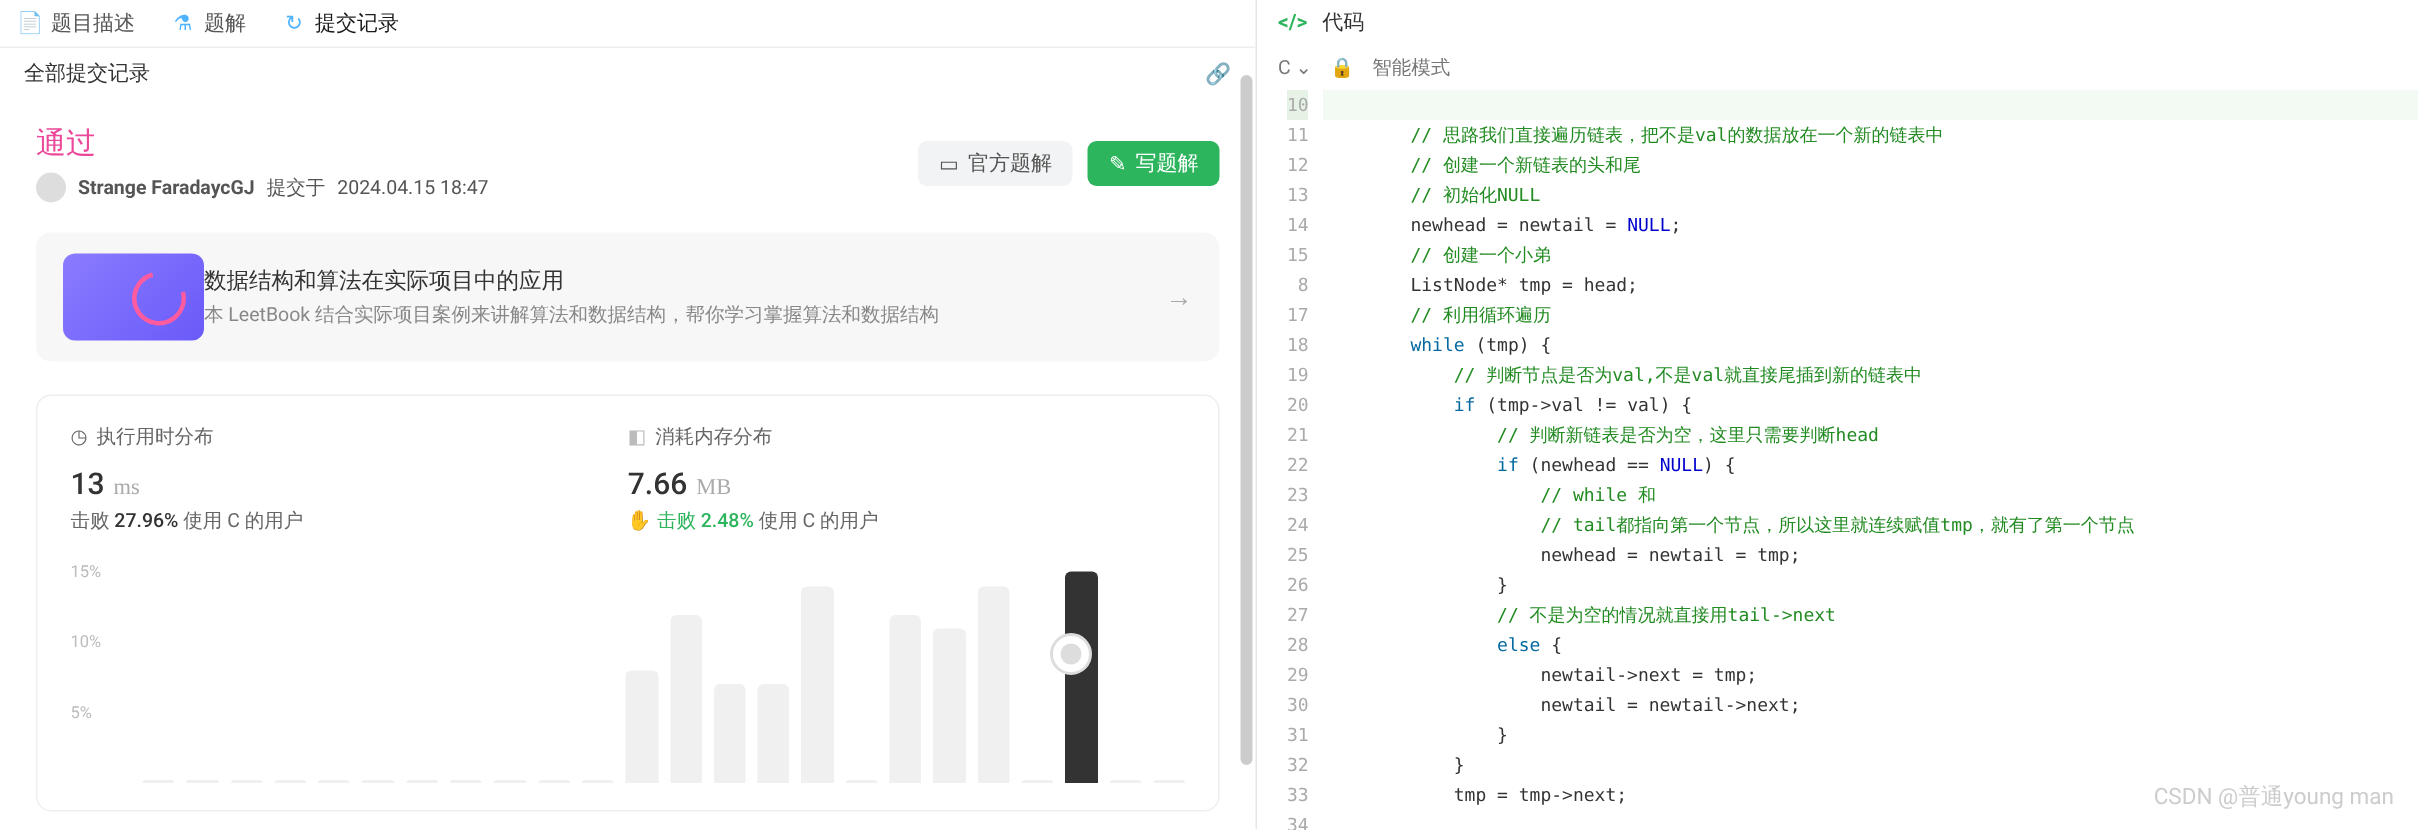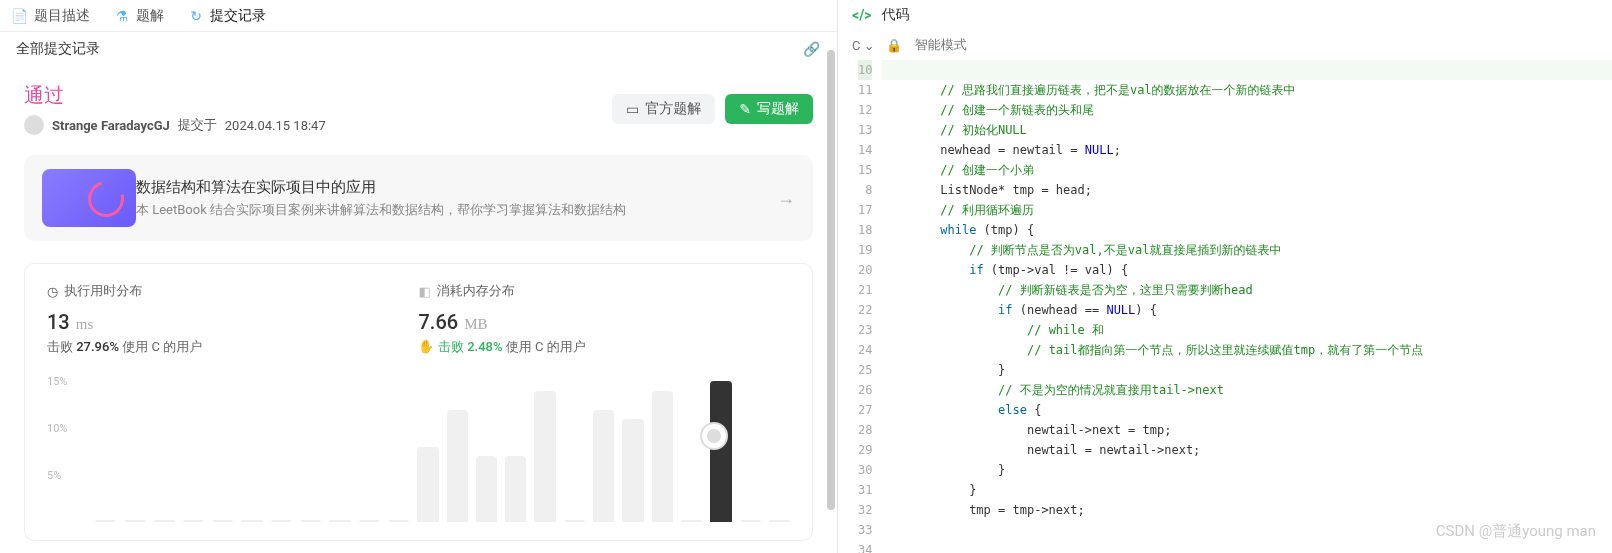--- a/index.html
+++ b/index.html
@@ -244,20 +244,21 @@
         <div class="line">        <span class="c-comment">// 创建一个小弟</span></div>
         <div class="line">        ListNode* tmp = head;</div>
         <div class="line">        <span class="c-comment">// 利用循环遍历</span></div>
         <div class="line">        <span class="c-kw">while</span> (tmp) {</div>
         <div class="line">            <span class="c-comment">// 判断节点是否为val,不是val就直接尾插到新的链表中</span></div>
         <div class="line">            <span class="c-kw">if</span> (tmp-&gt;val != val) {</div>
         <div class="line">                <span class="c-comment">// 判断新链表是否为空，这里只需要判断head</span></div>
         <div class="line">                <span class="c-kw">if</span> (newhead == <span class="c-null">NULL</span>) {</div>
         <div class="line">                    <span class="c-comment">// while 和</span></div>
         <div class="line">                    <span class="c-comment">// tail都指向第一个节点，所以这里就连续赋值tmp，就有了第一个节点</span></div>
+        <div class="line">                    newhead = newtail = tmp;</div>
         <div class="line">                }</div>
         <div class="line">                <span class="c-comment">// 不是为空的情况就直接用tail-&gt;next</span></div>
         <div class="line">                <span class="c-kw">else</span> {</div>
         <div class="line">                    newtail-&gt;next = tmp;</div>
         <div class="line">                    newtail = newtail-&gt;next;</div>
         <div class="line">                }</div>
         <div class="line">            }</div>
         <div class="line">            tmp = tmp-&gt;next;</div>
       </div>
   </div>

